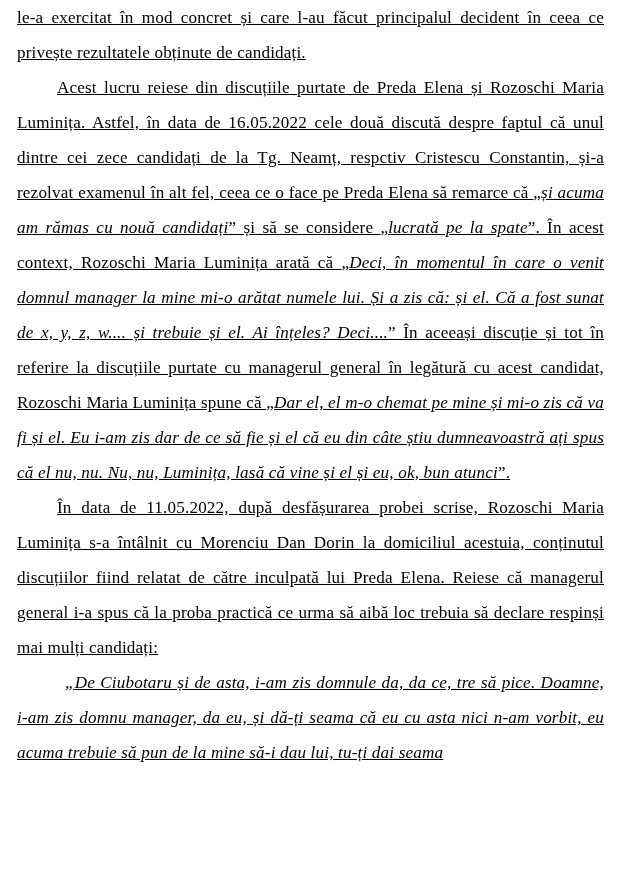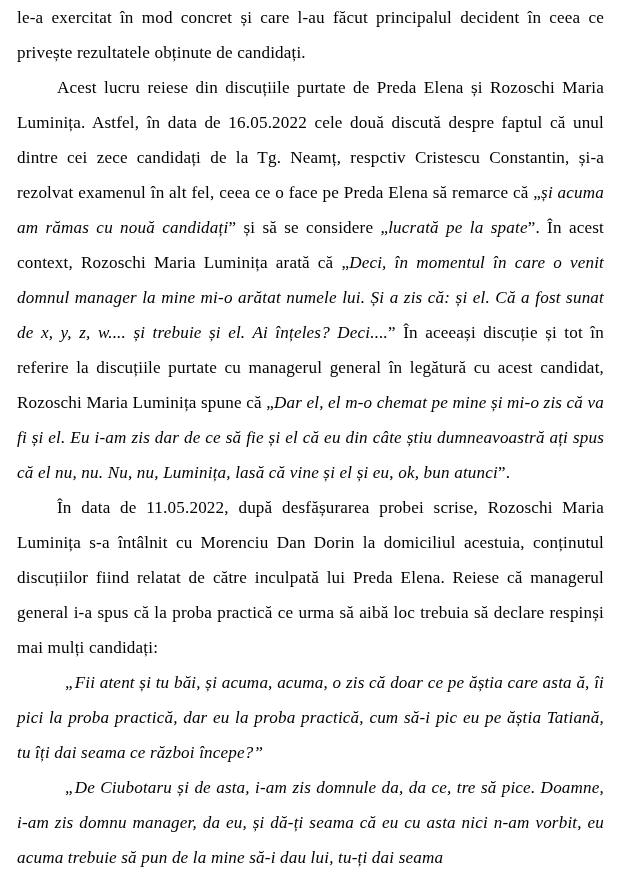--- a/index.html
+++ b/index.html
@@ -14,20 +14,21 @@
     color: #000000;
     -webkit-font-smoothing: antialiased;
   }
   .page {
     position: relative;
     width: 622px;
     height: 886px;
     box-sizing: border-box;
     padding: 0 18px 0 17px;
     overflow: hidden;
+    text-decoration: underline;
   }
   p {
     margin: 0;
     font-size: 17.1px;
     line-height: 35px;
     text-align: justify;
     text-justify: inter-word;
     letter-spacing: 0.01em;
   }
   
@@ -51,17 +52,16 @@
 <body>
 
 <div class="page">
 
   <p class="cont"><span>le-a exercitat în mod concret și care l-au făcut principalul decident în ceea ce privește rezultatele obținute de candidați.</span></p>
 
   <p class="para sp-before"><span>Acest lucru reiese din discuțiile purtate de Preda Elena și Rozoschi Maria Luminița. Astfel, în data de 16.05.2022 cele două discută despre faptul că unul dintre cei zece candidați de la Tg. Neamț, respctiv Cristescu Constantin, și-a rezolvat examenul în alt fel, ceea ce o face pe Preda Elena să remarce că </span><span>„</span><span class="it">și acuma am rămas cu nouă candidați</span><span>”</span><span> și să se considere </span><span>„</span><span class="it">lucrată pe la spate</span><span>”</span><span>. În acest context, Rozoschi Maria Luminița arată că </span><span>„</span><span class="it">Deci, în momentul în care o venit domnul manager la mine mi-o arătat numele lui. Și a zis că: și el. Că a fost sunat de x, y, z, w.... și trebuie și el. Ai înțeles? Deci....</span><span>”</span><span> În aceeași discuție și tot în referire la discuțiile purtate cu managerul general în legătură cu acest candidat, Rozoschi Maria Luminița spune că </span><span>„</span><span class="it">Dar el, el m-o chemat pe mine și mi-o zis că va fi și el. Eu i-am zis dar de ce să fie și el că eu din câte știu dumneavoastră ați spus că el nu, nu. Nu, nu, Luminița, lasă că vine și el și eu, ok, bun atunci</span><span>”</span><span>.</span></p>
 
   <p class="para sp-before"><span>În data de 11.05.2022, după desfășurarea probei scrise, Rozoschi Maria Luminița s-a întâlnit cu Morenciu Dan Dorin la domiciliul acestuia, conținutul discuțiilor fiind relatat de către inculpată lui Preda Elena. Reiese că managerul general i-a spus că la proba practică ce urma să aibă loc trebuia să declare respinși mai mulți candidați:</span></p>
 
-  <p class="quote sp-before"><span>„</span><span>Fii atent și tu băi, și acuma, acuma, o zis că doar ce pe ăștia care asta ă, îi pici la proba practică, dar eu la proba practică, cum să-i pic eu pe ăștia Tatiană, tu îți dai seama ce război începe?</span><span>”</span></p>
 
   <p class="quote"><span>„</span><span>De Ciubotaru și de asta, i-am zis domnule da, da ce, tre să pice. Doamne, i-am zis domnu manager, da eu, și dă-ți seama că eu cu asta nici n-am vorbit, eu acuma trebuie să pun de la mine să-i dau lui, tu-ți dai seama</span></p>
 
 </div>
 
 </body></html>

